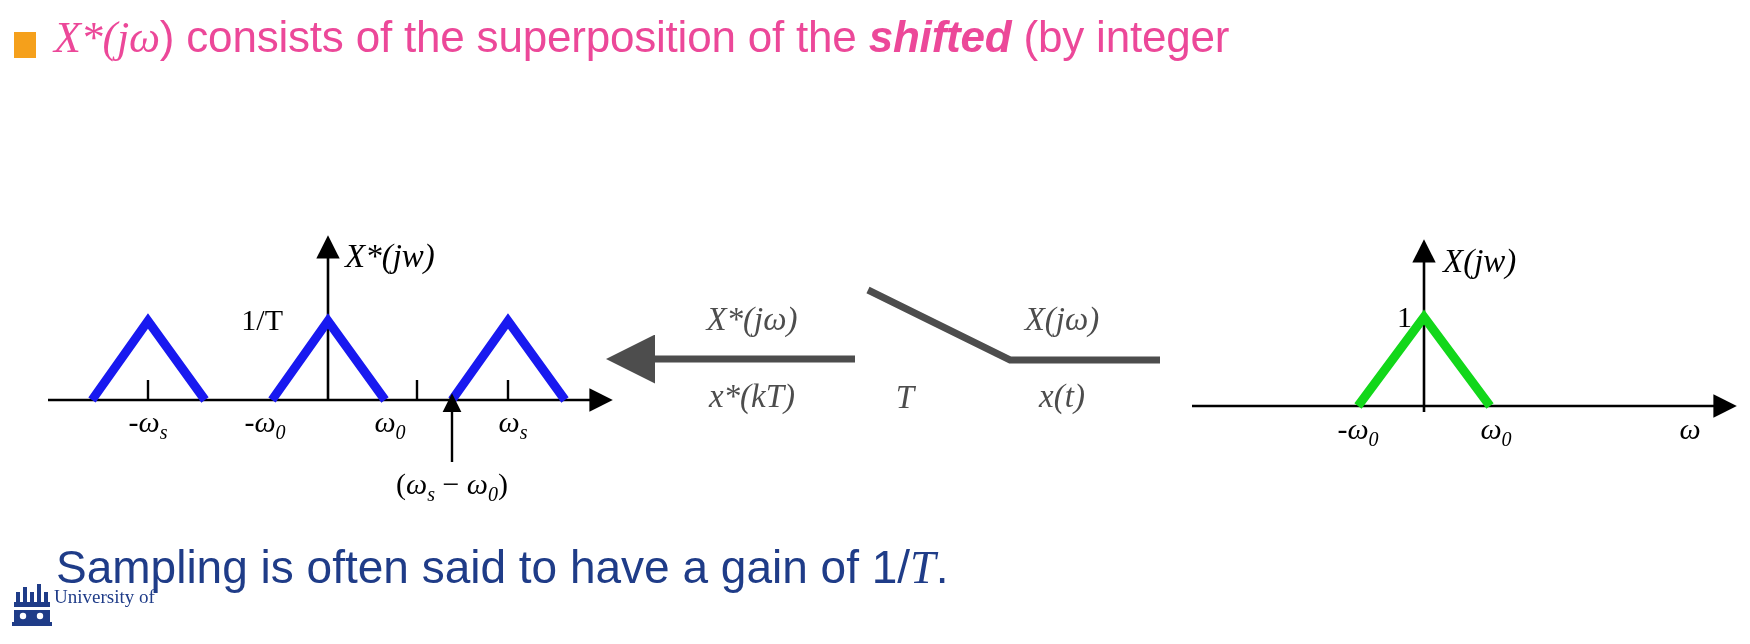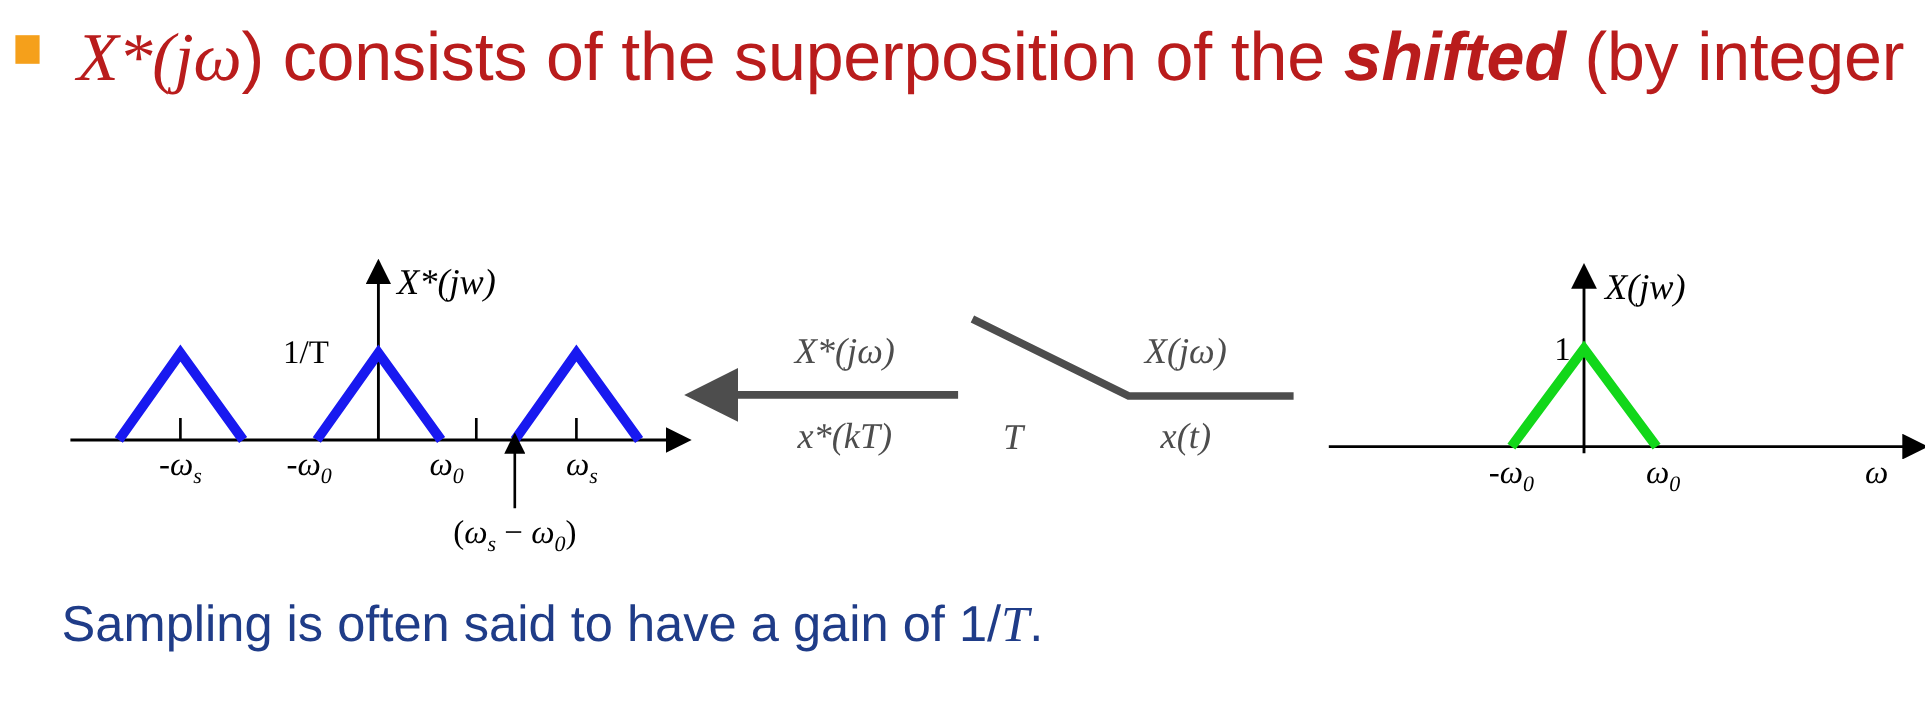--- a/index.html
+++ b/index.html
@@ -8,35 +8,35 @@
     font-family:"Liberation Sans",sans-serif;position:relative;
   }
   .slide{position:absolute;inset:0;}
 
   
   .bullet-block{position:absolute;left:10px;top:8px;width:1700px;}
   .bullet-marker{
     position:absolute;left:4px;top:24px;width:22px;height:26px;background:#F5A01B;
   }
   .btext{
-    margin:16px;padding:0 0 0 44px;color:#b91c1c;
+    margin:0;padding:0 0 0 44px;color:#ec4899;
     font-family:"Liberation Sans",sans-serif;
-    font-size:62px;line-height:57px;font-weight:400;letter-spacing:-0.2px;
+    font-size:44px;line-height:57px;font-weight:400;letter-spacing:-0.2px;
     white-space:nowrap;
   }
   .btext.l2{padding-left:56px;}
   .btext.l3{padding-left:70px;}
   .mi{font-family:"Liberation Serif",serif;font-style:italic;}
   .mu{font-family:"Liberation Serif",serif;font-style:italic;}
   .mr{font-family:"Liberation Serif",serif;font-style:normal;}
   .bold-ital{font-weight:bold;font-style:italic;font-family:"Liberation Sans",sans-serif;}
   .sub{font-size:0.66em;vertical-align:-0.28em;font-family:"Liberation Serif",serif;font-style:italic;}
 
   
-  .figure{position:absolute;left:16px;top:232px;width:1552px;height:300px;}
+  .figure{position:absolute;left:0;top:232px;width:1552px;height:300px;}
   .figure svg{display:block;}
 
   
   .bottom-line{
     position:absolute;left:56px;top:541px;color:#1F3C88;
     font-family:"Liberation Sans",sans-serif;font-size:46px;line-height:52px;
     white-space:nowrap;
   }
   .logo{position:absolute;left:10px;top:570px;width:150px;height:74px;overflow:hidden;}
   .logo-text{
@@ -163,14 +163,31 @@
       </text>
       <text x="1690" y="207" text-anchor="middle" font-family="Liberation Serif, serif" font-size="30" font-style="italic" fill="#000000">
         <tspan>ω</tspan>
       </text>
     </g>
   </svg>
   </div>
 
   <div class="bottom-line"><span>Sampling is often said to have a gain of 1/</span><span class="mi">T</span><span>.</span></div>
 
+  <div class="logo">
+    <svg width="150" height="74" viewBox="0 0 150 74" xmlns="http://www.w3.org/2000/svg">
+      <g fill="#1F3C88">
+        <rect x="6" y="22" width="4" height="10"></rect>
+        <rect x="13" y="17" width="4" height="15"></rect>
+        <rect x="20" y="22" width="4" height="10"></rect>
+        <rect x="27" y="14" width="4" height="18"></rect>
+        <rect x="34" y="22" width="4" height="10"></rect>
+        <rect x="4" y="32" width="36" height="5"></rect>
+        <rect x="4" y="40" width="36" height="12"></rect>
+        <rect x="2" y="52" width="40" height="4"></rect>
+        <circle cx="13" cy="46" r="3.2" fill="#ffffff"></circle>
+        <circle cx="30" cy="46" r="3.2" fill="#ffffff"></circle>
+      </g>
+    </svg>
+    <div class="logo-text">University of</div>
+  </div>
 
 </div>
 
 </body></html>

